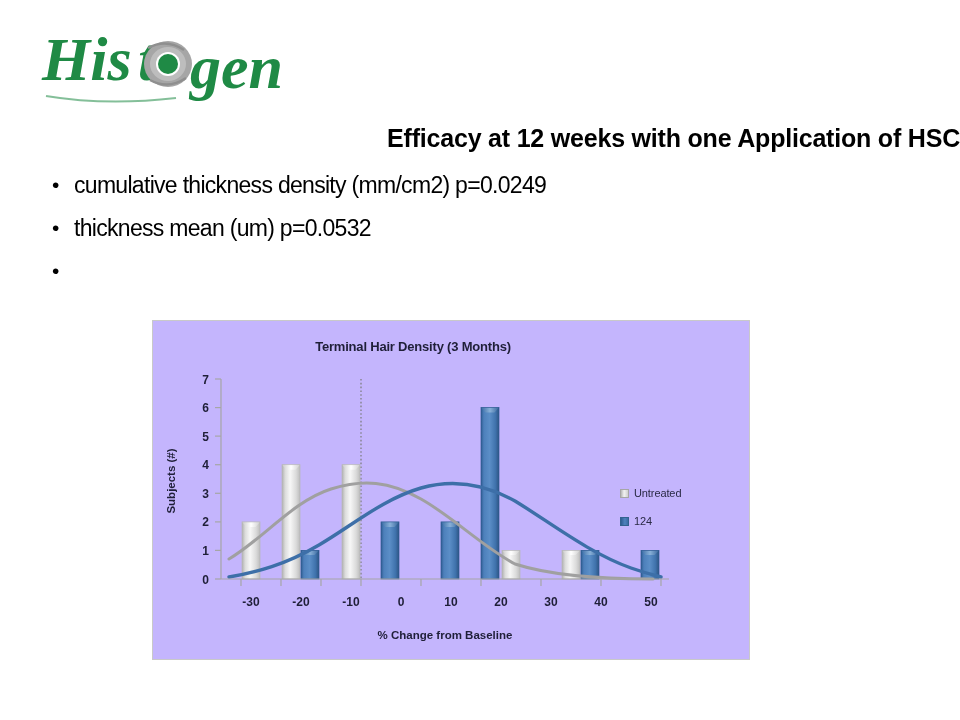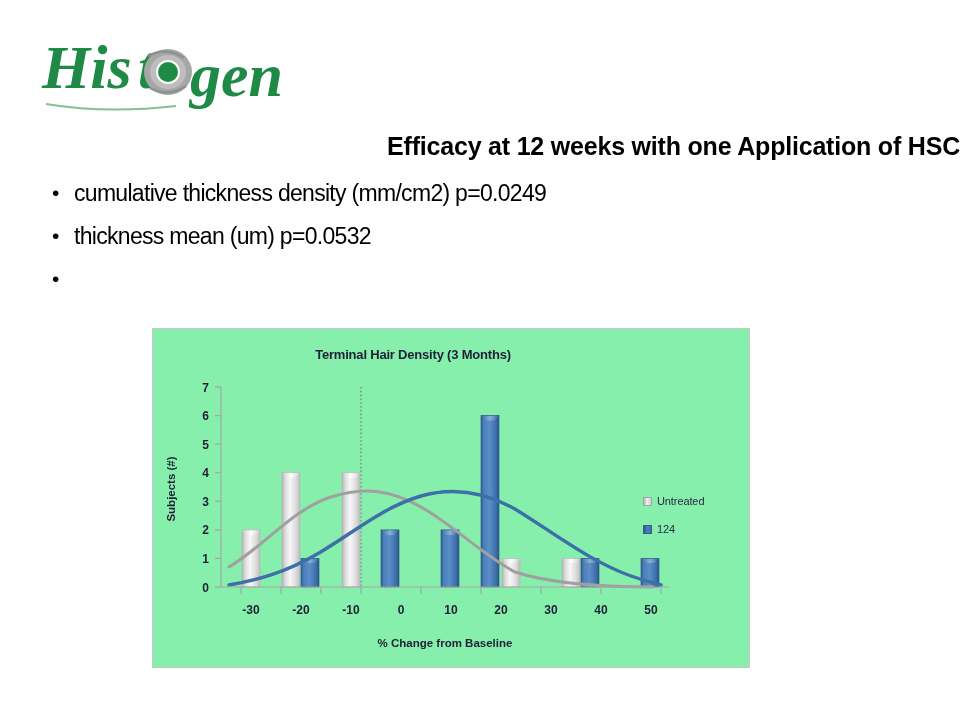--- a/index.html
+++ b/index.html
@@ -1,21 +1,21 @@
 <!DOCTYPE html>
 <html><head>
 <meta charset="utf-8">
 <title>Efficacy Slide</title>
 <style>
   html,body{margin:0;padding:0;}
   body{
     width:960px;height:720px;background:#ffffff;overflow:hidden;
     font-family:"Liberation Sans",sans-serif;position:relative;
   }
-  .slide{position:relative;width:960px;height:520px;margin-top:8px;}
+  .slide{position:relative;width:960px;height:520px;}
 
   
   .logo-wrap{position:absolute;left:40px;top:18px;width:270px;height:92px;}
   .logo-svg{display:block;}
 
   
   .title{
     position:absolute;left:0;top:124px;width:960px;text-align:right;
     font-size:25px;font-weight:bold;color:#000000;letter-spacing:-0.2px;
     font-family:"Liberation Sans",sans-serif;
@@ -29,31 +29,31 @@
     text-align:left;
   }
   .bullet-text{
     font-size:23px;line-height:26px;color:#000;letter-spacing:-0.7px;
     font-family:"Liberation Sans",sans-serif;white-space:nowrap;
   }
 
   
   .chart-panel{
     position:absolute;left:152px;top:320px;width:598px;height:340px;
-    background:#86efac;border:1px solid #c9c9c9;box-sizing:border-box;
+    background:#c4b5fd;border:1px solid #c9c9c9;box-sizing:border-box;
     box-shadow:0 0 0 1px #ffffff;
   }
   .chart-title{
     position:absolute;left:0;top:18px;width:520px;text-align:center;
     font-size:13px;font-weight:bold;color:#1f1f38;letter-spacing:-0.2px;
   }
   .chart-svg{position:absolute;left:0;top:0;}
 
   
-  .legend{position:absolute;left:490px;top:166px;width:105px;}
+  .legend{position:absolute;left:467px;top:166px;width:105px;}
   .legend-row{display:flex;align-items:center;margin-bottom:16px;}
   .legend-swatch{width:9px;height:9px;flex:0 0 9px;margin-right:5px;}
   .sw-gray{background:linear-gradient(to right,#b6b6b6 0%,#f2f2f2 45%,#cfcfcf 100%);border:1px solid #a6a6a6;box-sizing:border-box;}
   .sw-blue{background:linear-gradient(to right,#2f5c92 0%,#4f82bd 55%,#3b6ba5 100%);border:1px solid #33628f;box-sizing:border-box;}
   .legend-label{font-size:11px;color:#2a2a46;letter-spacing:-0.1px;}
 </style>
 </head>
 <body>
 
 <div class="slide">

